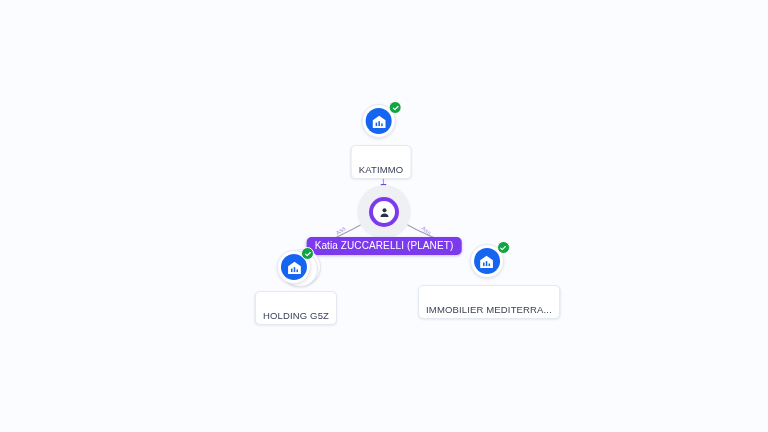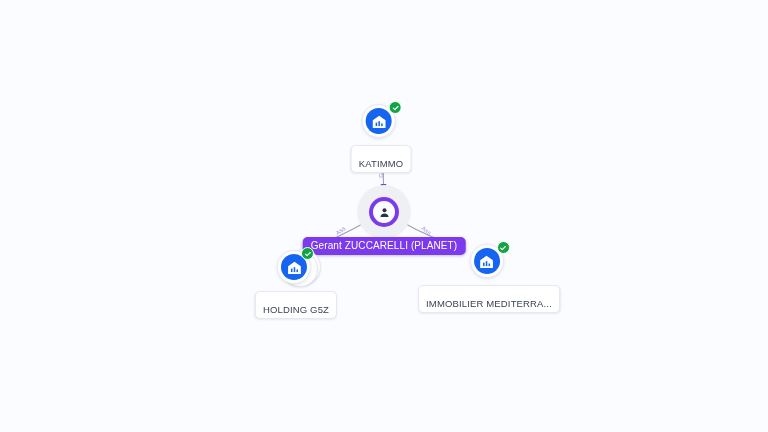--- a/index.html
+++ b/index.html
@@ -150,21 +150,21 @@
     justify-content: center;
   }
   .person-inner svg { display: block; }
 
   
   .node-label {
     margin-top: 3px;
     background: #ffffff;
     border: 1px solid #e4e8f1;
     border-radius: 5px;
-    padding: 12px 7px 3px 7px;
+    padding: 18px 7px 3px 7px;
     font-size: 9.5px;
     line-height: 11px;
     color: #3a4256;
     white-space: nowrap;
     box-shadow: 0 1px 2px rgba(40,50,90,0.09);
     letter-spacing: 0.15px;
   }
 
   .person-label {
     position: absolute;
@@ -248,21 +248,21 @@
     <div class="person-pin">
       <div class="person-inner">
         <svg width="13" height="13" viewBox="0 0 24 24">
           <circle cx="12" cy="8" r="3.7" fill="#2b3245"></circle>
           <path d="M4.6 20.5c0-4.2 3.3-6.6 7.4-6.6s7.4 2.4 7.4 6.6z" fill="#2b3245"></path>
         </svg>
       </div>
     </div>
   </div>
 
-  <div class="person-label" style="left:384px; top:237px;">Gerant ZUCCARELLI (PLANET)</div>
+  <div class="person-label" style="left:384px; top:237px;">Katia ZUCCARELLI (PLANET)</div>
 
   <div class="node" style="left:296px; top:248px;justify-content:center;">
     <div class="company-icon-wrap">
       <div class="stack-layer l1"></div>
       <div class="stack-layer l2"></div>
       <div class="company-disc">
         <div class="company-blue">
           <svg width="17" height="17" viewBox="0 0 24 24" fill="none">
             <path d="M3 21V10.2L12 4l9 6.2V21H3z" fill="#ffffff"></path>
             <rect x="7" y="13.5" width="2.2" height="5" fill="#1565f0"></rect>

